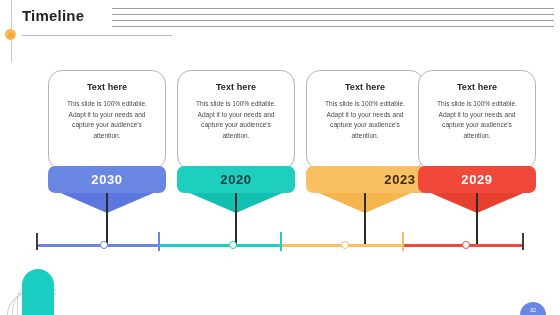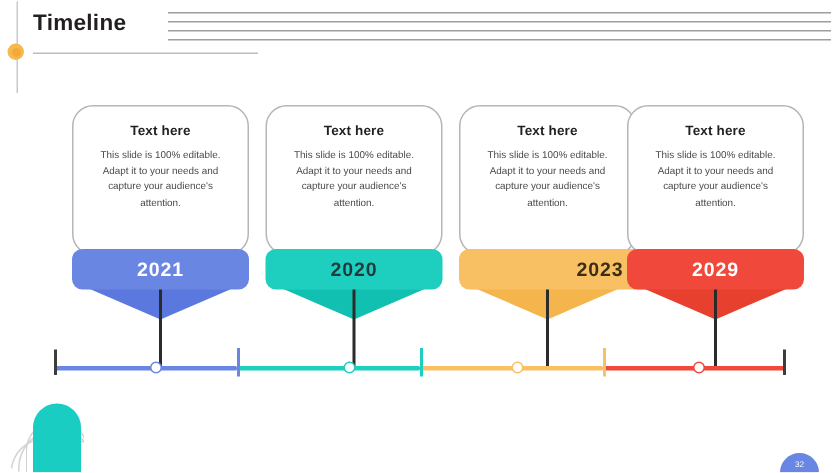--- a/index.html
+++ b/index.html
@@ -3,21 +3,21 @@
 <meta charset="utf-8">
 <style>
   html,body{margin:0;padding:0;}
   body{
     width:560px;height:315px;
     background:#ffffff;
     font-family:"Liberation Sans", sans-serif;
     overflow:hidden;
     position:relative;
   }
-  .slide{position:relative;width:560px;height:315px;background:#fff;overflow:hidden;border-radius:17px;}
+  .slide{position:relative;width:560px;height:315px;background:#fff;overflow:hidden;}
 
   
   .hdr-vline{position:absolute;left:11px;top:0;width:1px;height:62px;background:#c9c9c9;}
   .hdr-dot{position:absolute;left:5px;top:29px;width:11px;height:11px;border-radius:50%;
            background:#f5b94d;}
   .hdr-dot:after{content:"";position:absolute;left:2.5px;top:2.5px;width:6px;height:6px;
            border-radius:50%;background:#f3a93a;}
   .page-title{position:absolute;left:22px;top:7px;font-size:15px;font-weight:bold;
            color:#231f20;letter-spacing:.2px;}
   .hdr-underline{position:absolute;left:22px;top:35px;width:150px;height:1px;background:#bdbdbd;}
@@ -93,21 +93,21 @@
 
   <div class="items" id="items-root">
       <div class="item" style="left: 48px;">
         <div class="card">
           <p class="card-title">Text here</p>
           <p class="card-body">This slide is 100% editable. Adapt it to your needs and capture your audience's attention.</p>
         </div>
         <div class="badge-wrap">
           <div class="badge-point" style="border-top: 22px solid rgb(90, 120, 222);"></div>
           <div class="badge" style="background: rgb(106, 134, 227);">
-            <span class="badge-year" style="color: rgb(255, 255, 255);">2021</span>
+            <span class="badge-year" style="color: rgb(255, 255, 255);">2030</span>
           </div>
           <div class="connector" style="height: 51px;"></div>
         </div>
       </div>
       <div class="item" style="left: 177px;">
         <div class="card">
           <p class="card-title">Text here</p>
           <p class="card-body">This slide is 100% editable. Adapt it to your needs and capture your audience's attention.</p>
         </div>
         <div class="badge-wrap">

